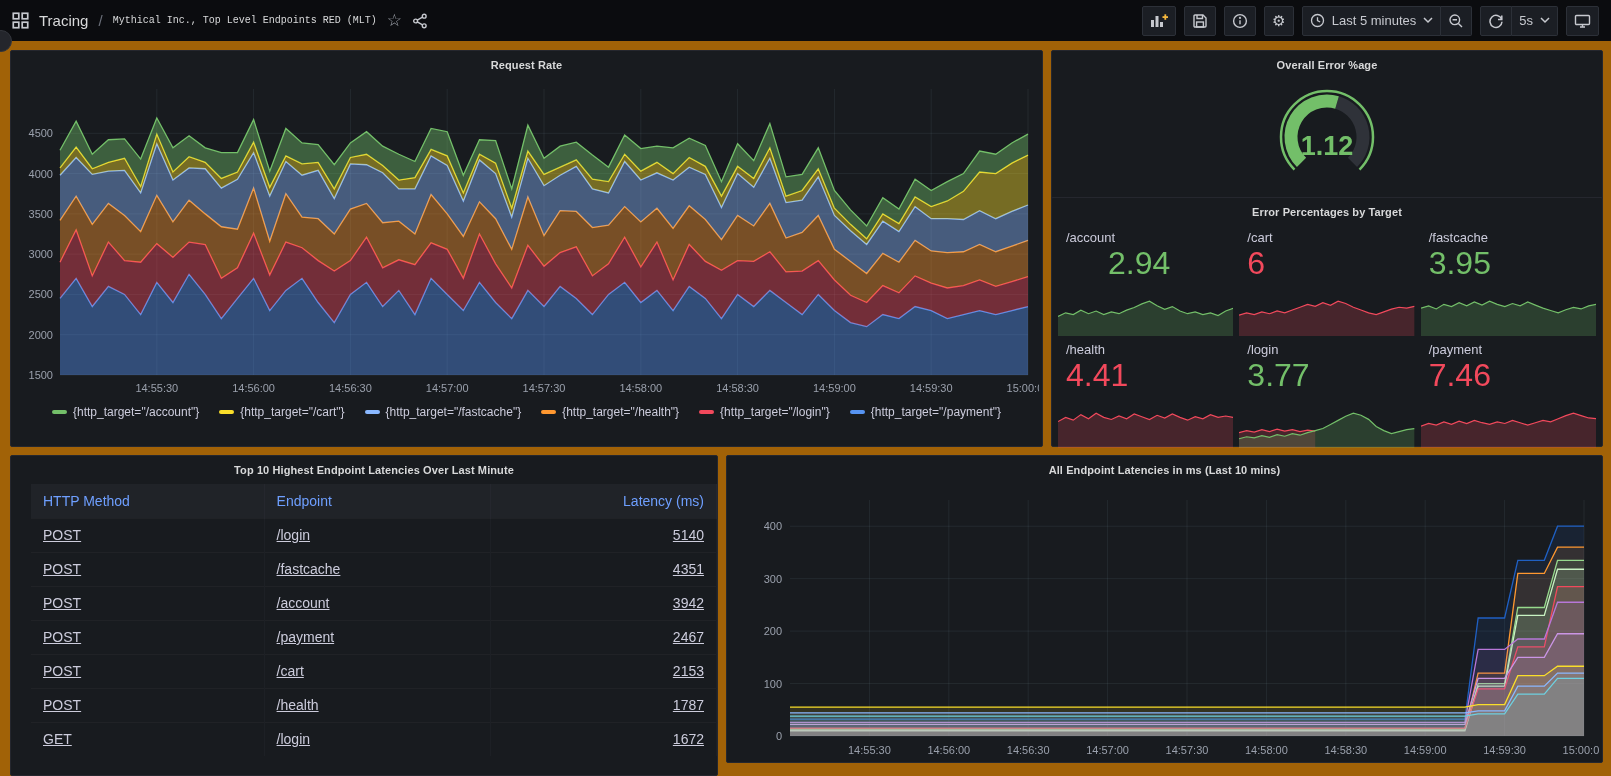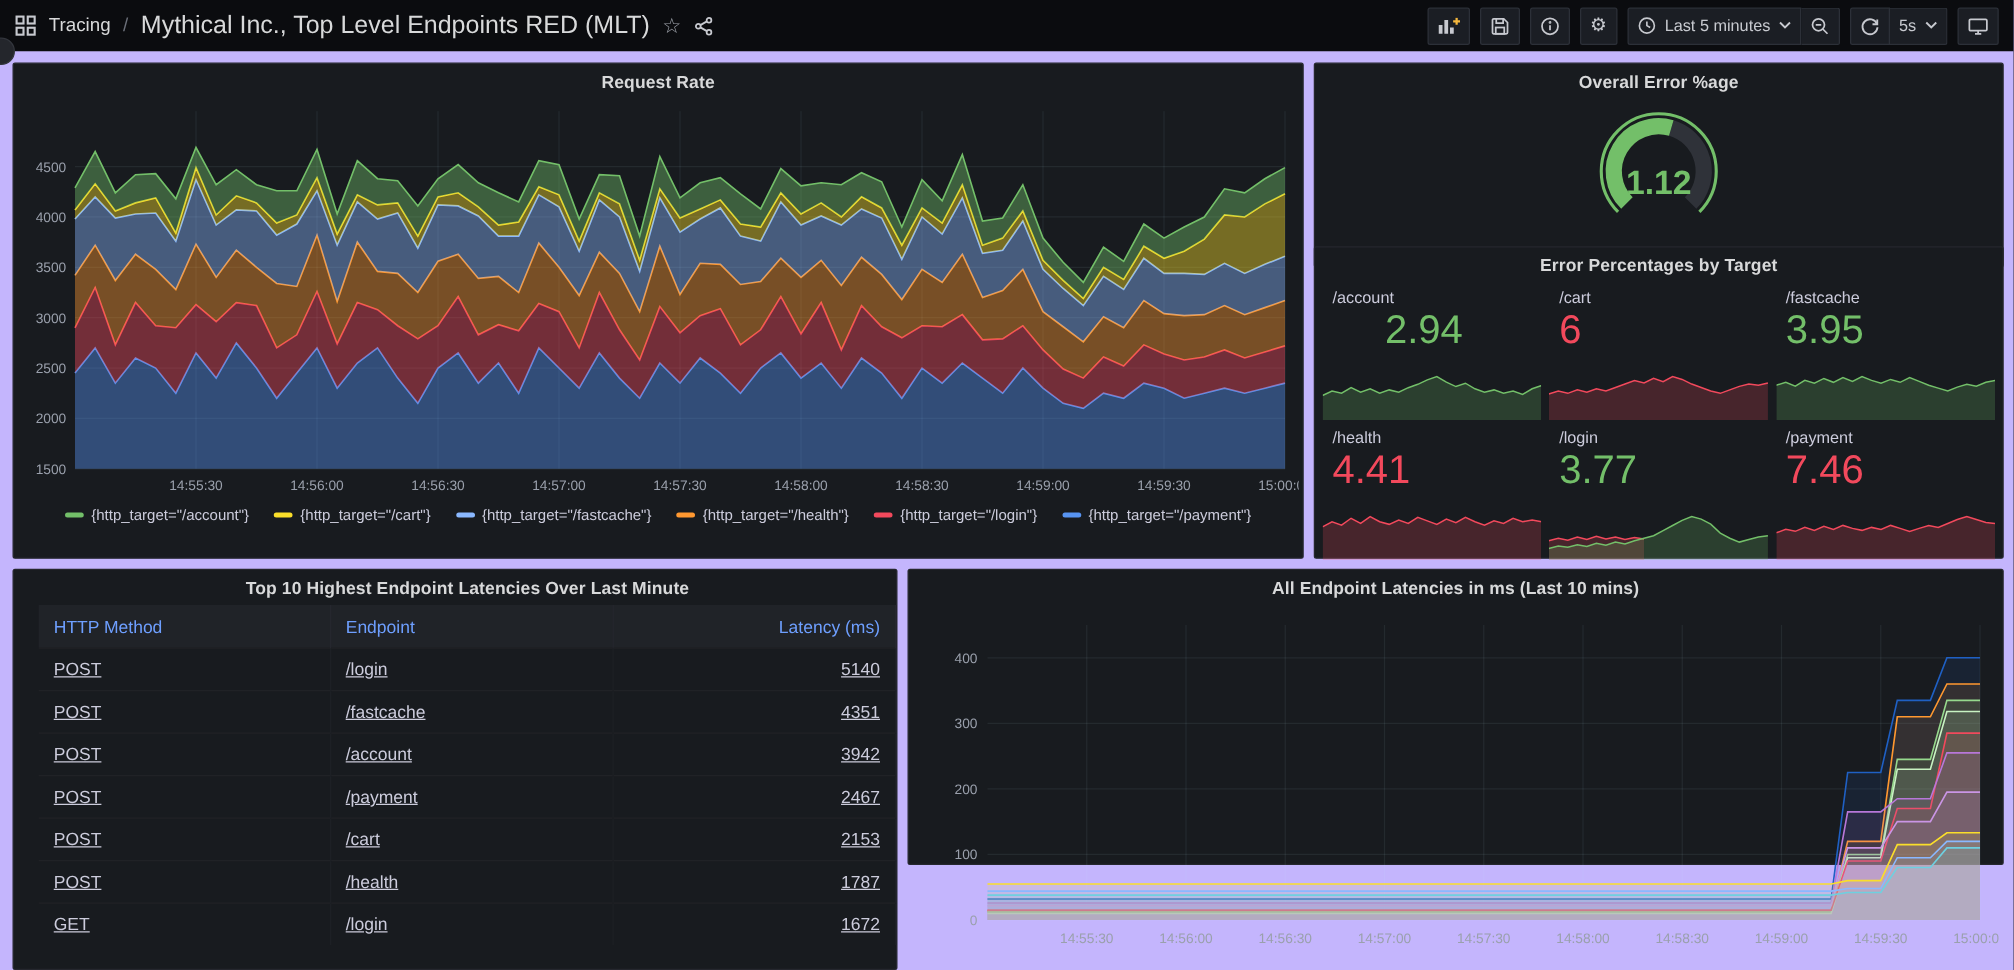--- a/index.html
+++ b/index.html
@@ -1,43 +1,43 @@
 <!DOCTYPE html>
 <html><head>
 <meta charset="utf-8">
 <style>
   html,body{margin:0;padding:0;background:#0b0c0e;}
-  .stage{position:relative;width:1611px;height:776px;background:#c4b5fd;overflow:hidden;
+  .stage{position:relative;width:1611px;height:776px;background:#a16207;overflow:hidden;
          font-family:"Liberation Sans","DejaVu Sans",sans-serif;color:#ccccdc;}
   
   .topnav{position:absolute;left:0;top:0;width:100%;height:41px;background:#0b0c0f;
           display:flex;align-items:center;justify-content:space-between;padding:0 12px;box-sizing:border-box;}
   .nav-left{display:flex;align-items:center;gap:10px;}
   .crumb-root{font-size:15px;color:#d8d9da;cursor:pointer;}
   .crumb-sep{color:#6c707a;font-size:15px;}
-  .crumb-title{font-size:20px;color:#d8d9da;}
+  .crumb-title{font-size:10px;color:#d8d9da;font-family:Liberation Mono, monospace;}
   .icon{display:inline-flex;align-items:center;justify-content:center;color:#9fa3ab;}
   .nav-right{display:flex;align-items:center;gap:8px;}
   .tb{height:30px;min-width:30px;background:#1b1e24;border:1px solid #2c3038;border-radius:2px;
       display:flex;align-items:center;justify-content:center;color:#c7c9cf;padding:0 7px;box-sizing:border-box;
       font-size:13px;gap:7px;cursor:pointer;}
   .tbgroup{display:flex;}
   .tbgroup .tb:first-child{border-top-right-radius:0;border-bottom-right-radius:0;}
   .tbgroup .tb:last-child{border-top-left-radius:0;border-bottom-left-radius:0;border-left:none;}
   .notch{position:absolute;left:-10px;top:30px;width:20px;height:20px;border-radius:50%;
          background:#24262c;border:1px solid #33363d;}
   
   .panel{position:absolute;background:#181b1f;border:1px solid #25272e;border-radius:2px;box-sizing:border-box;}
   .ptitle{height:28px;display:flex;align-items:center;justify-content:center;
-          font-size:14px;font-weight:700;color:#d8d9da;letter-spacing:.1px;}
+          font-size:11px;font-weight:700;color:#d8d9da;letter-spacing:.1px;}
   #p-request{left:10px;top:50px;width:1033px;height:397px;}
   #p-gauge{left:1051px;top:50px;width:552px;height:164px;}
   #p-stats{left:1051px;top:197px;width:552px;height:250px;}
   #p-table{left:10px;top:455px;width:708px;height:321px;padding-left:20px;}
-  #p-latency{left:726px;top:455px;width:877px;height:237px;}
+  #p-latency{left:726px;top:455px;width:877px;height:308px;}
   svg text{font-family:"Liberation Sans","DejaVu Sans",sans-serif;}
   .tick{fill:#9aa0ac;font-size:11px;}
   
   .legend{height:24px;display:flex;align-items:center;justify-content:center;gap:20px;font-size:12px;color:#ccccdc;}
   .legend .item{display:flex;align-items:center;gap:6px;cursor:pointer;}
   .legend .swatch{width:15px;height:4px;border-radius:2px;display:inline-block;}
   
   .statgrid{display:grid;grid-template-columns:repeat(3,1fr);grid-auto-rows:110px;column-gap:6px;row-gap:2px;padding:0 6px;}
   .stat{position:relative;overflow:hidden;}
   .stat .sname{font-size:13px;color:#ccccdc;padding:4px 8px 0 8px;}

